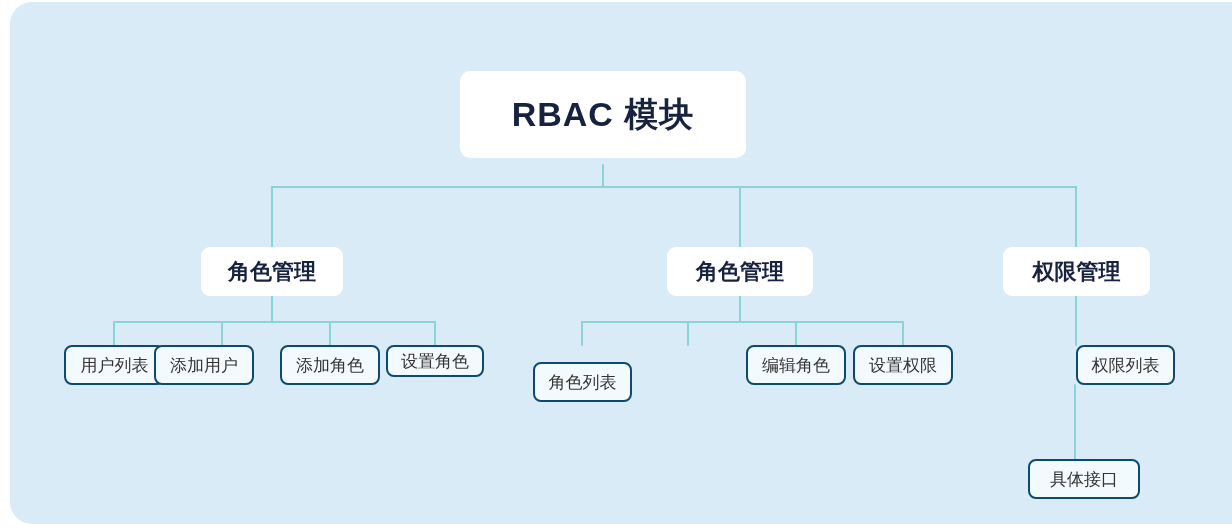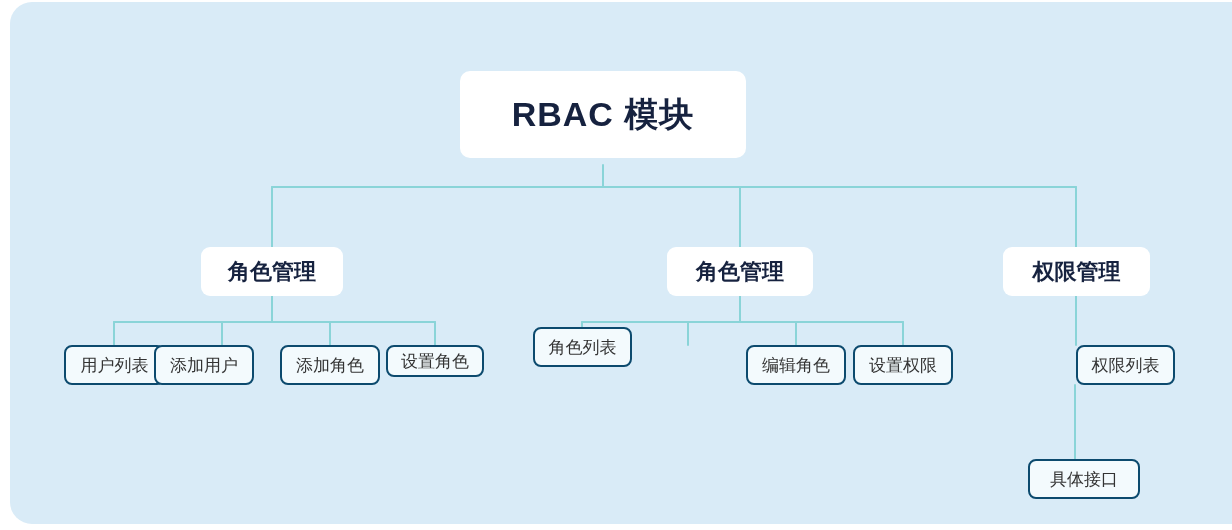--- a/index.html
+++ b/index.html
@@ -119,21 +119,21 @@
     <div class="node node-leaf" style="left:144px; top:343px; width:100px; height:40px;">
       <span>添加用户</span>
     </div>
     <div class="node node-leaf" style="left:270px; top:343px; width:100px; height:40px;">
       <span>添加角色</span>
     </div>
     <div class="node node-leaf" style="left:376px; top:343px; width:98px; height:32px;">
       <span>设置角色</span>
     </div>
 
-    <div class="node node-leaf" style="left:523px; top:325px; width:99px; height:40px;">
+    <div class="node node-leaf" style="left:523px; top:360px; width:99px; height:40px;">
       <span>角色列表</span>
     </div>
     <div class="node node-leaf" style="left:736px; top:343px; width:100px; height:40px;">
       <span>编辑角色</span>
     </div>
     <div class="node node-leaf" style="left:843px; top:343px; width:100px; height:40px;">
       <span>设置权限</span>
     </div>
 
     <div class="node node-leaf" style="left:1066px; top:343px; width:99px; height:40px;">

